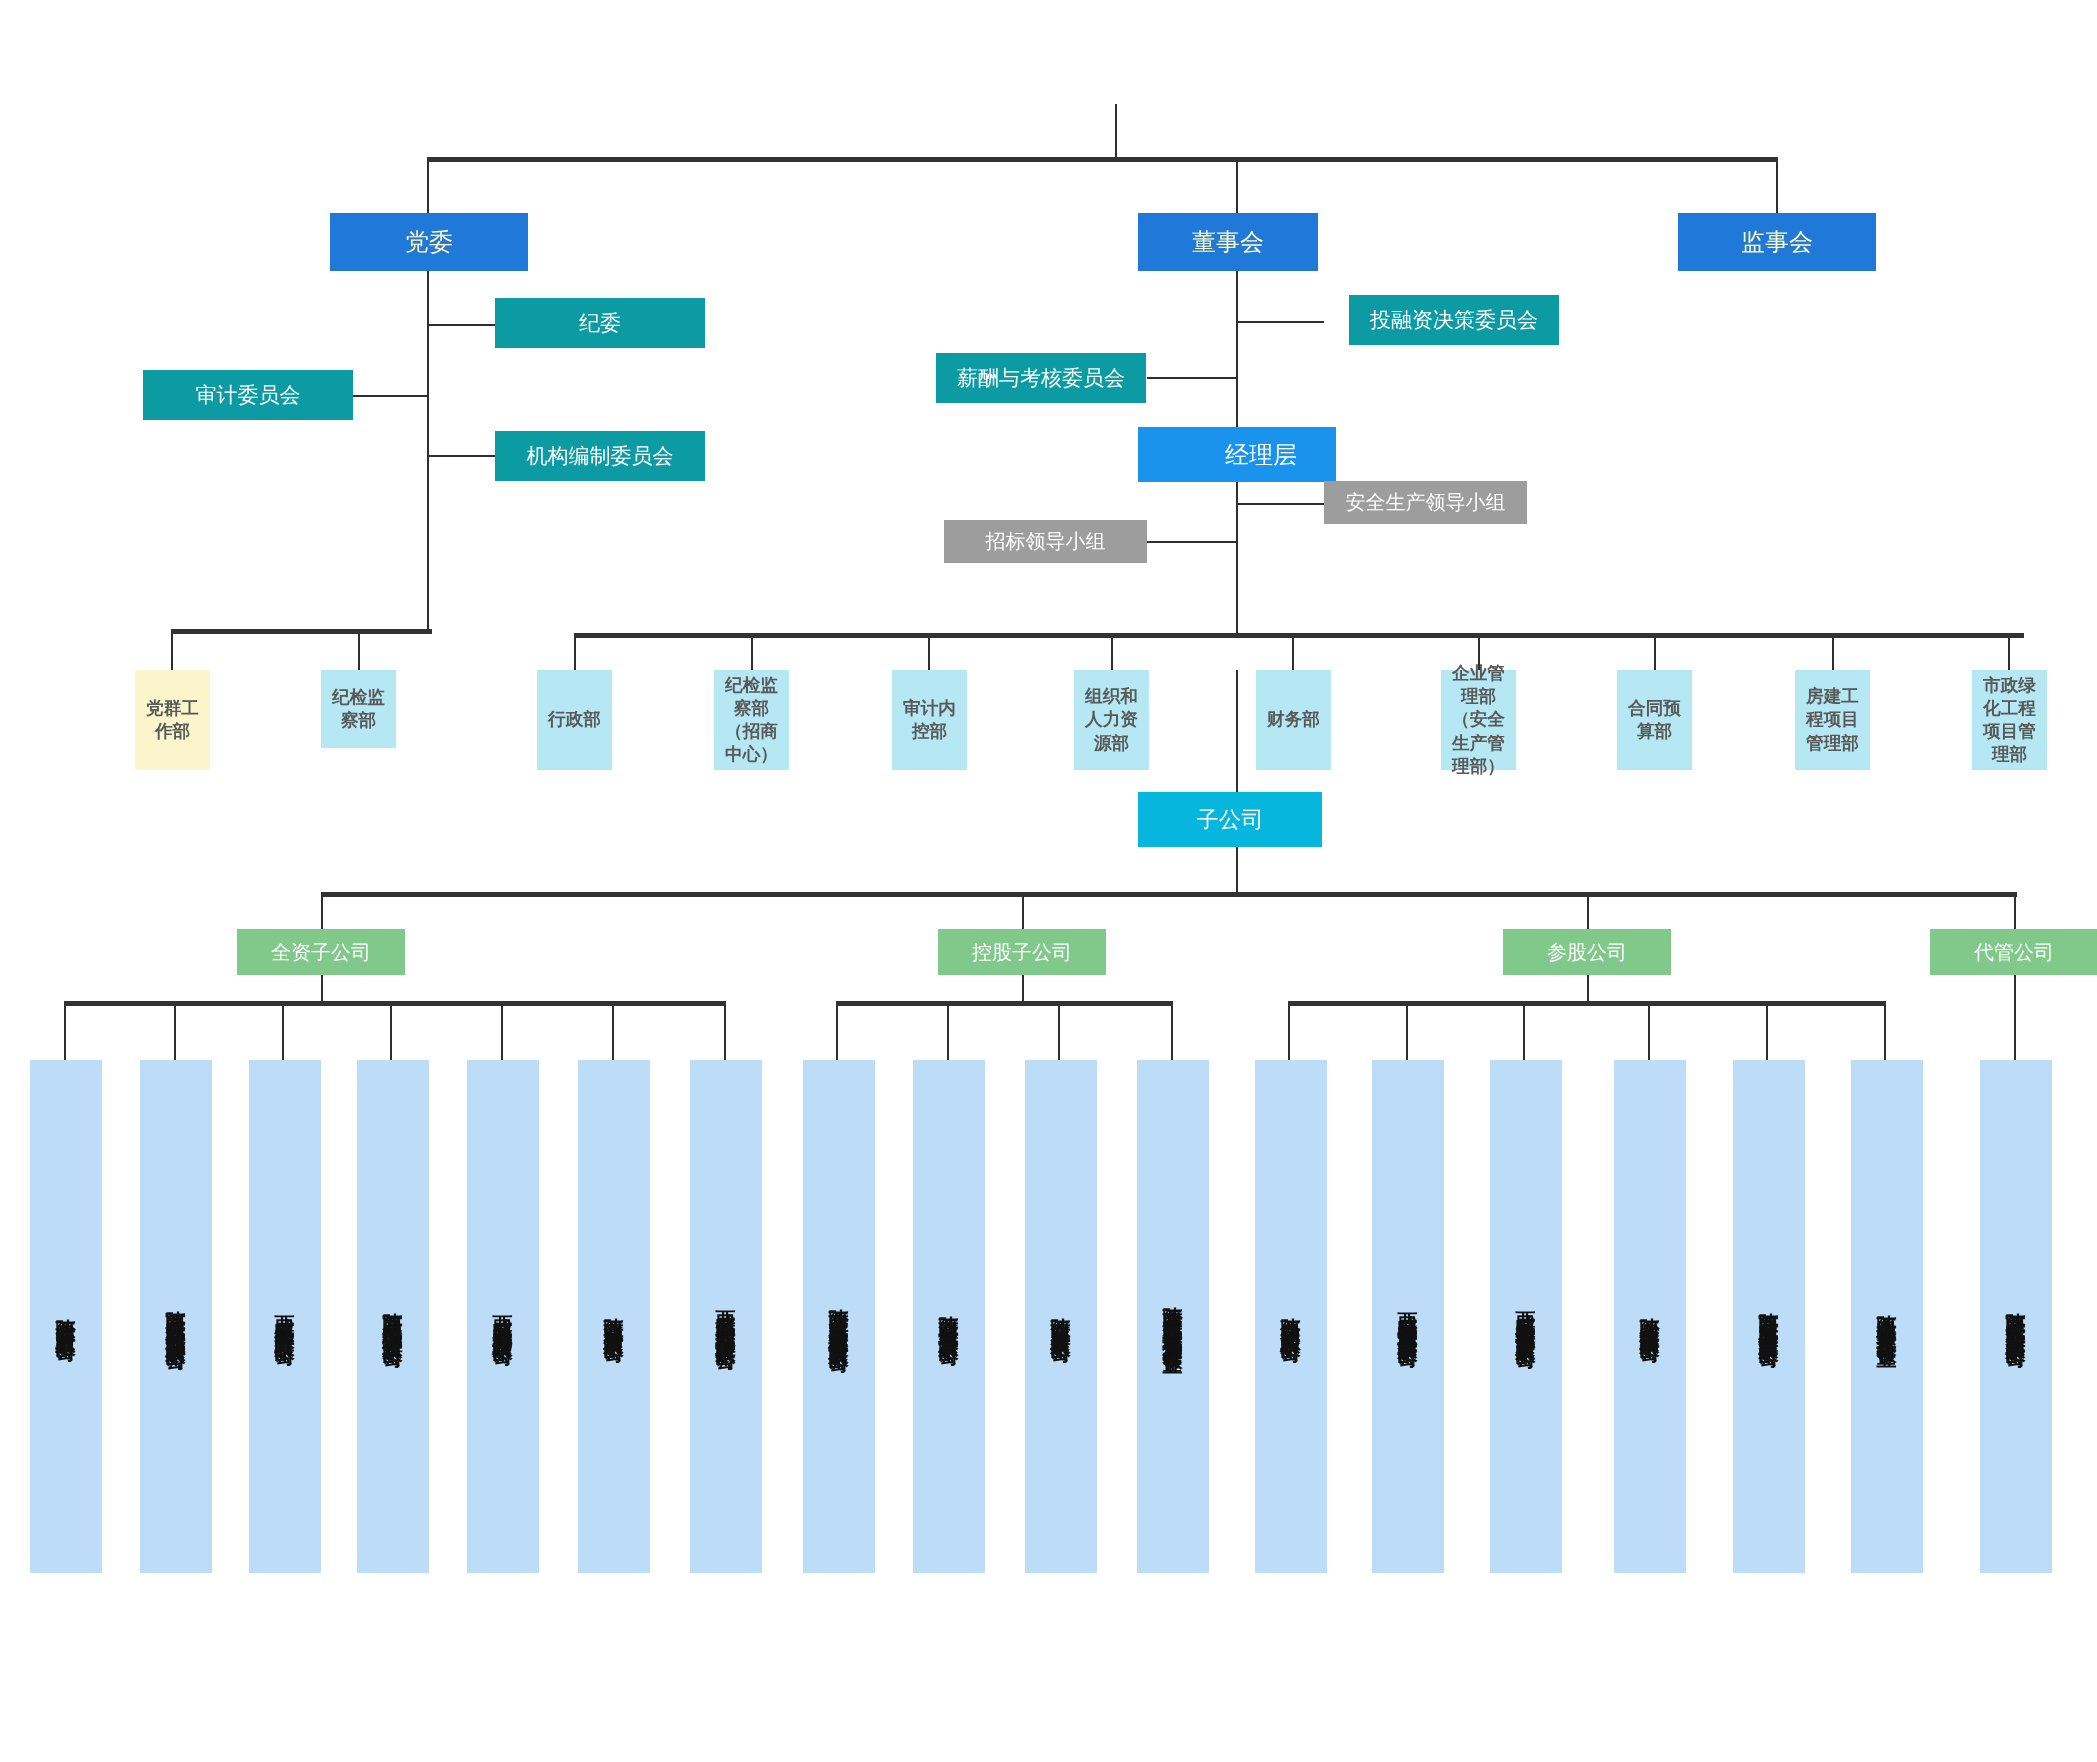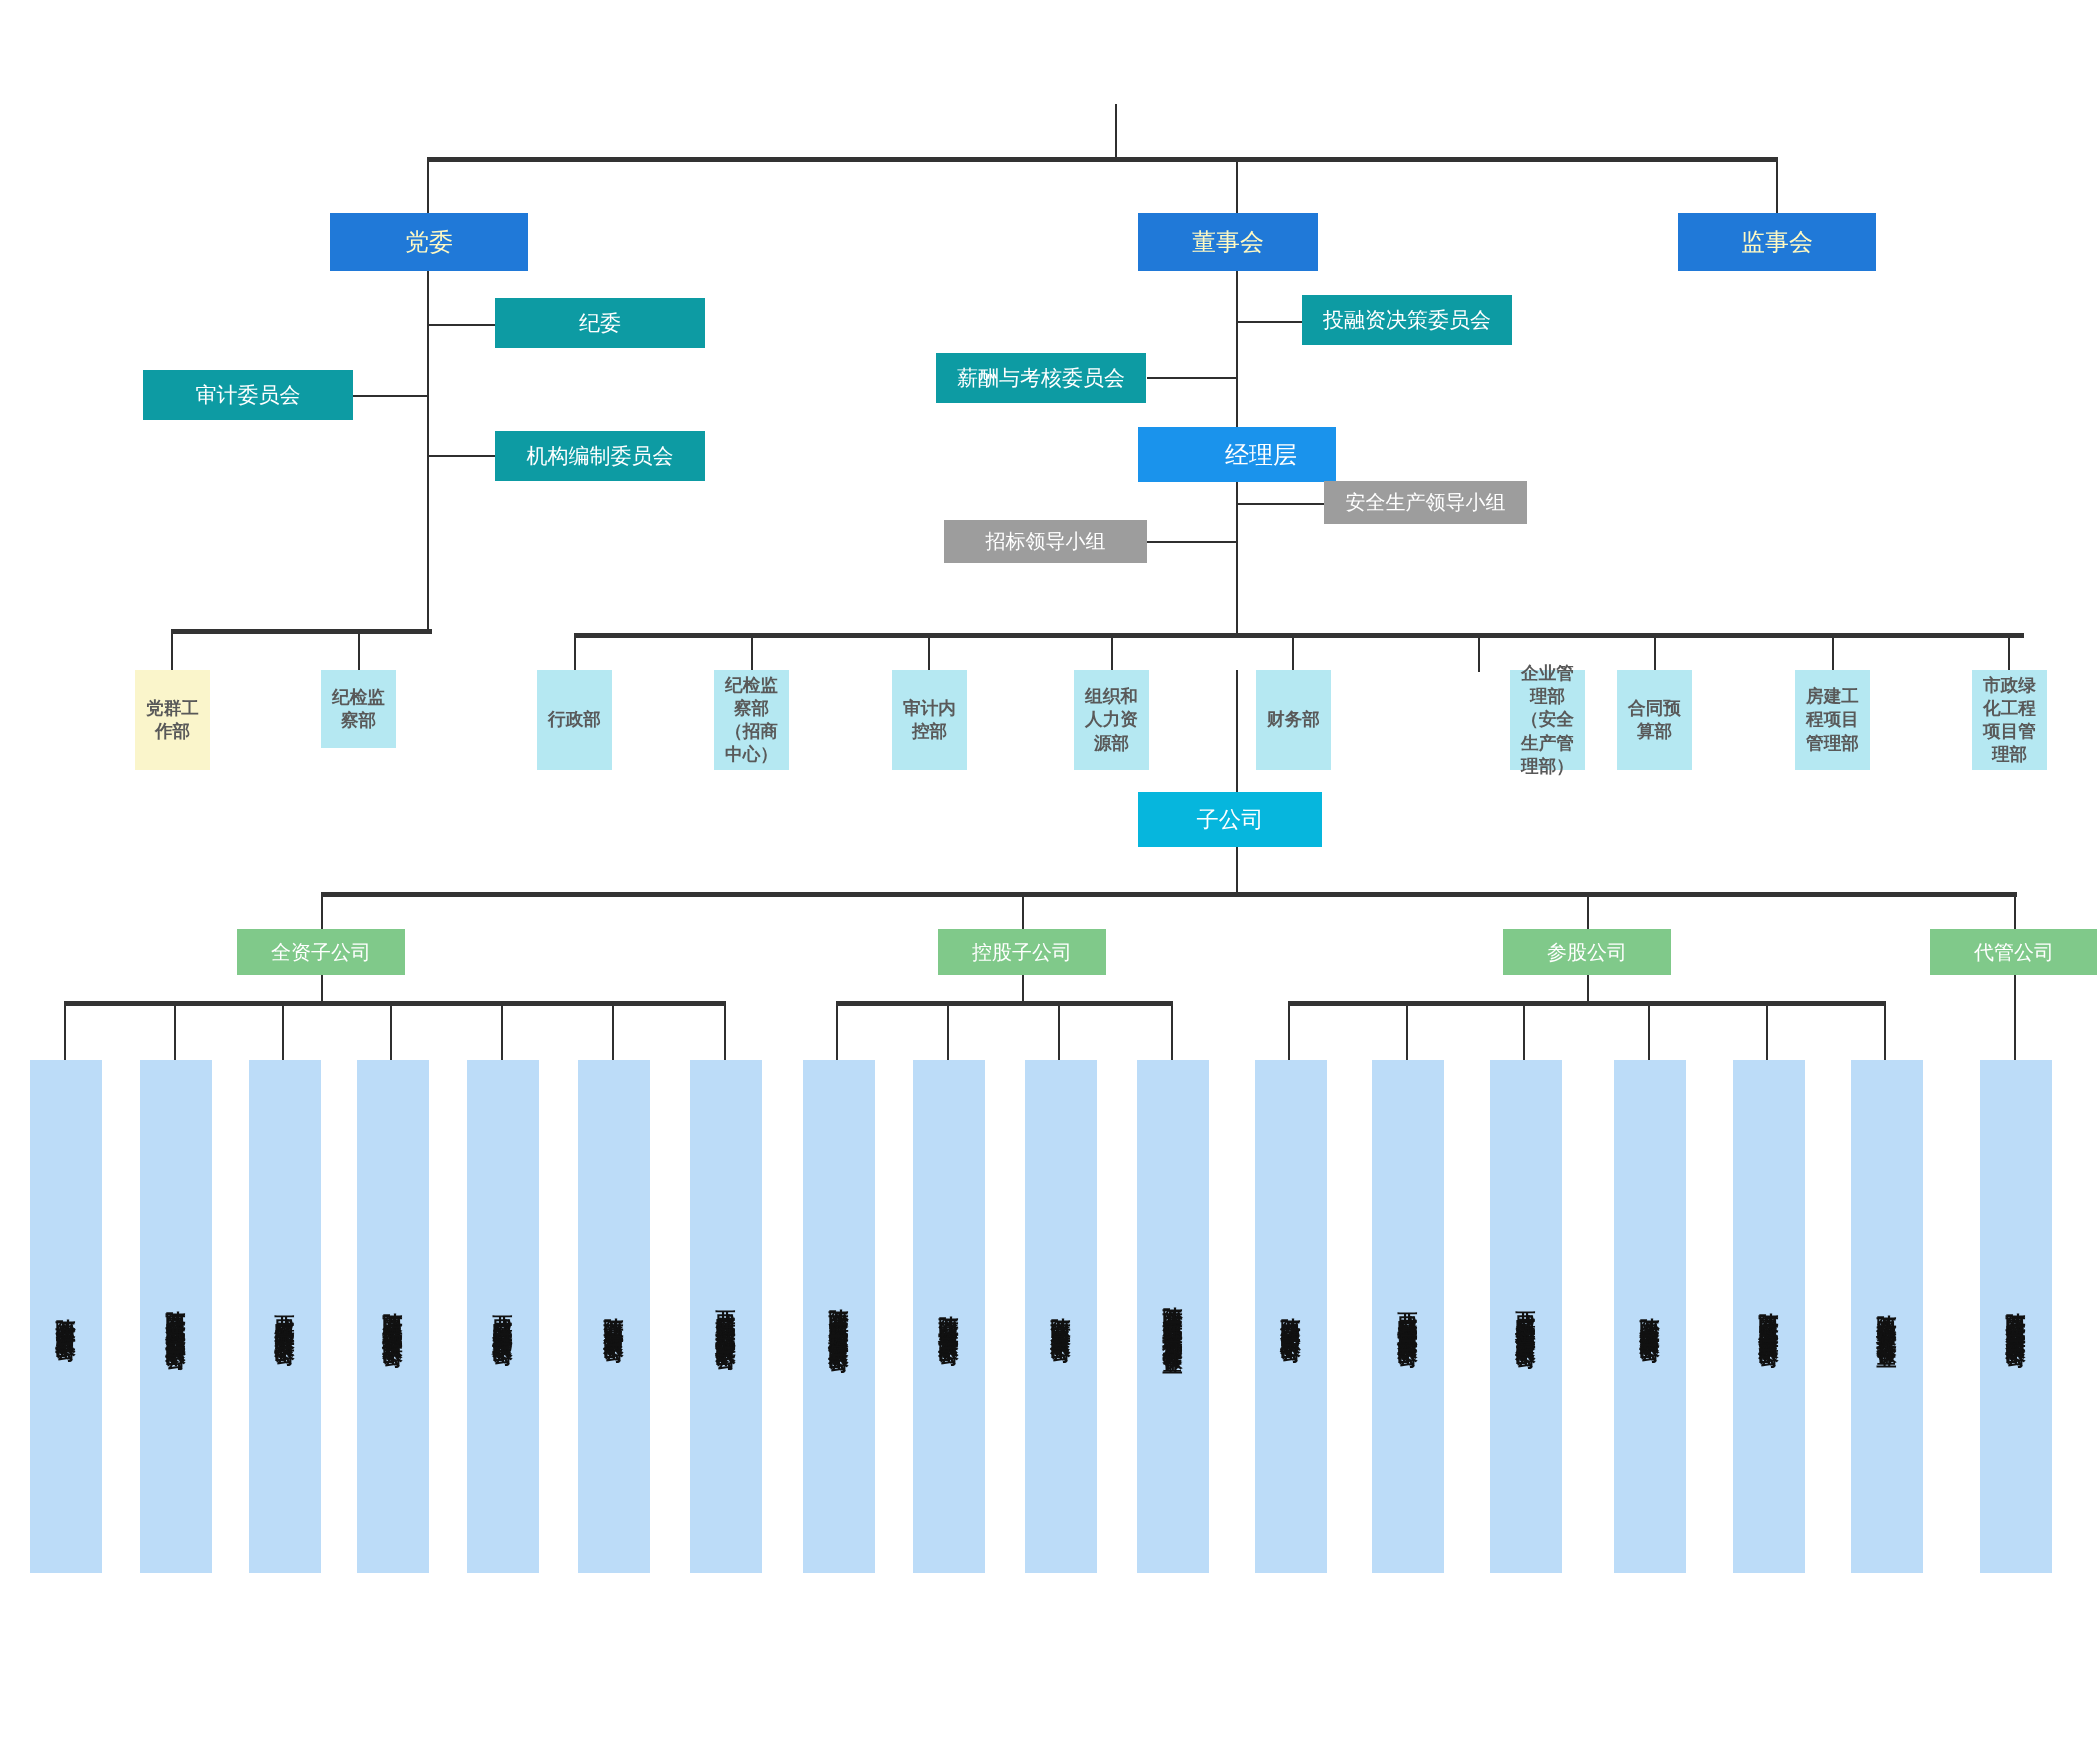--- a/index.html
+++ b/index.html
@@ -99,21 +99,21 @@
     <span>机构编制委员会</span>
   </div>
 
   <div class="bus" style="left:171px;top:629px;width:261px;"></div>
   <div class="ln lnv" style="left:171px;top:629px;width:2.4px;height:42px;"></div>
   <div class="ln lnv" style="left:358px;top:629px;width:2.4px;height:42px;"></div>
 
   <div class="ln lnv" style="left:1236px;top:271px;width:2.4px;height:159px;"></div>
 
   <div class="ln lnh" style="left:1236px;top:321px;width:88px;"></div>
-  <div class="node t-teal" style="left:1302px;top:295px;width:210px;height:50px;text-align:center;">
+  <div class="node t-teal" style="left:1349px;top:295px;width:210px;height:50px;text-align:center;">
     <span>投融资决策委员会</span>
   </div>
 
   <div class="ln lnh" style="left:1147px;top:377px;width:91px;"></div>
   <div class="node t-teal" style="left:936px;top:353px;width:210px;height:50px;">
     <span>薪酬与考核委员会</span>
   </div>
 
   <div class="node t-blue2" style="left:1138px;top:427px;width:198px;height:55px;">
     <span>经理层</span>
@@ -158,21 +158,21 @@
   </div>
   <div class="node t-dept" style="left:892px;top:670px;width:75px;height:100px;">
     <span>审计内控部</span>
   </div>
   <div class="node t-dept" style="left:1074px;top:670px;width:75px;height:100px;">
     <span>组织和人力资源部</span>
   </div>
   <div class="node t-dept" style="left:1256px;top:670px;width:75px;height:100px;">
     <span>财务部</span>
   </div>
-  <div class="node t-dept" style="left:1510px;top:670px;width:75px;height:100px;">
+  <div class="node t-dept" style="left:1441px;top:670px;width:75px;height:100px;">
     <span>企业管理部（安全生产管理部）</span>
   </div>
   <div class="node t-dept" style="left:1617px;top:670px;width:75px;height:100px;">
     <span>合同预算部</span>
   </div>
   <div class="node t-dept" style="left:1795px;top:670px;width:75px;height:100px;">
     <span>房建工程项目管理部</span>
   </div>
   <div class="node t-dept" style="left:1972px;top:670px;width:75px;height:100px;">
     <span>市政绿化工程项目管理部</span>

